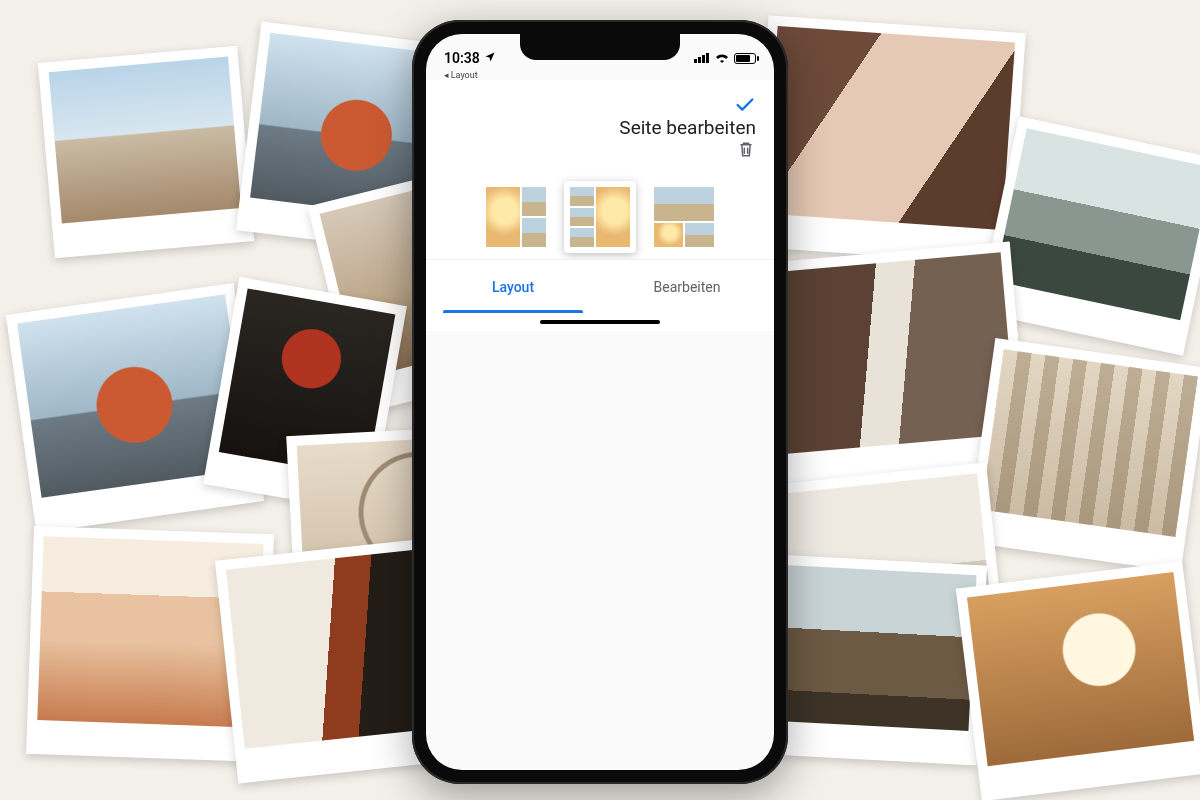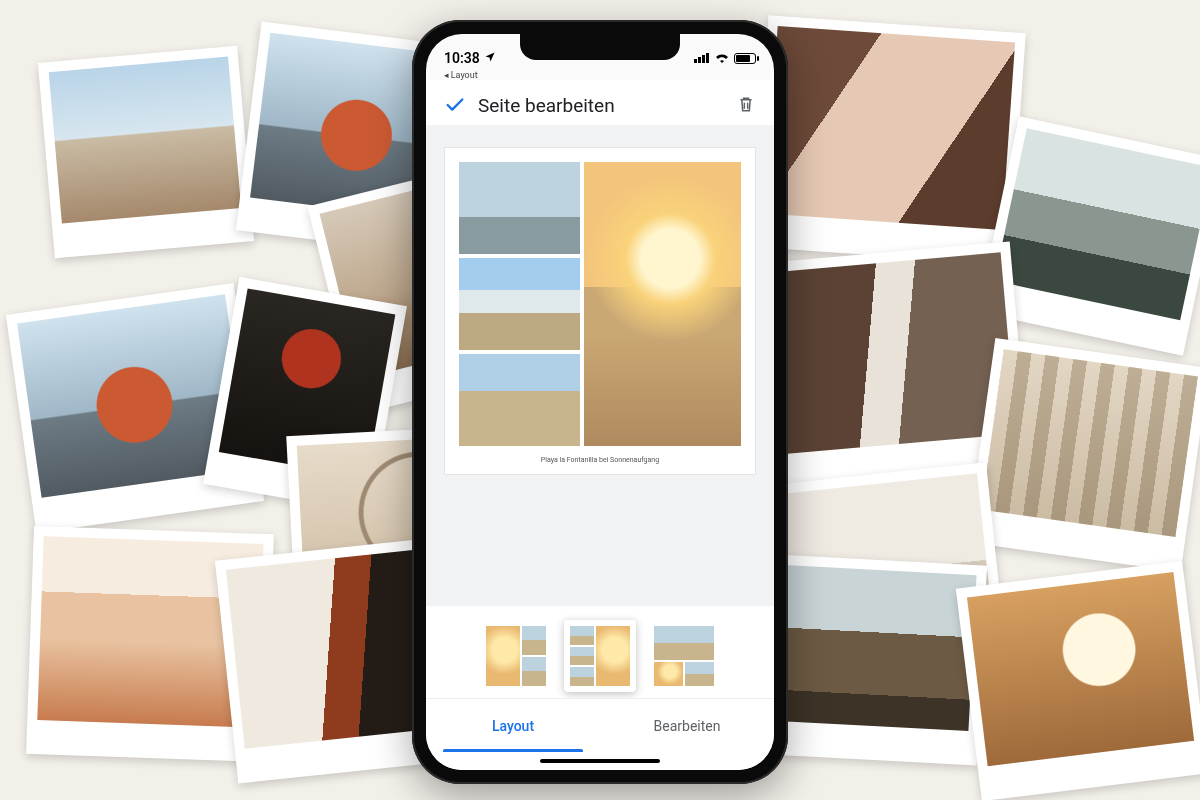--- a/index.html
+++ b/index.html
@@ -73,23 +73,24 @@
     linear-gradient(#000,#000) 0 6px/3px 4px no-repeat,
     linear-gradient(#000,#000) 4px 4px/3px 6px no-repeat,
     linear-gradient(#000,#000) 8px 2px/3px 8px no-repeat,
     linear-gradient(#000,#000) 12px 0/3px 10px no-repeat; }
   .icon-batt { width: 22px; height: 11px; border: 1.5px solid #000; border-radius: 3px; position: relative; }
   .icon-batt::after { content: ""; position: absolute; right: -4px; top: 2px; width: 2px; height: 5px; background: #000; border-radius: 1px; }
   .icon-batt::before { content: ""; position: absolute; left: 1px; top: 1px; bottom: 1px; width: 70%; background: #000; border-radius: 1px; }
 
   
   .appheader {
-    display: flex; align-items: flex-start; gap: 12px;
+    display: flex; align-items: flex-end; gap: 0;
     padding: 14px 18px 8px 18px;
     background: #fff;
+    flex-direction: column;
   }
   .appheader .title { font-size: 19px; color: #202124; flex: 1; }
   .check-icon svg, .trash-icon svg { display: block; }
 
   
   .canvas-wrap {
     flex: 1; background: #f2f3f4; padding: 22px 18px 10px 18px;
     display: flex; align-items: flex-start; justify-content: center;
   }
   .page-card {
@@ -233,31 +234,20 @@
           </svg>
       </span>
       <span class="title">Seite bearbeiten</span>
       <span class="trash-icon">
         <svg width="20" height="20" viewBox="0 0 24 24">
             <path d="M6 7h12M9 7V5h6v2m-8 0l1 13h8l1-13M10 11v6m4-6v6" stroke="#5f6368" stroke-width="1.8" fill="none" stroke-linecap="round"></path>
           </svg>
       </span>
     </div>
 
-    <div class="canvas-wrap">
-      <div class="page-card">
-        <div class="collage">
-          <div class="cimg c1"></div>
-          <div class="cimg c2"></div>
-          <div class="cimg c3"></div>
-          <div class="cimg c4"></div>
-        </div>
-        <div class="caption">Playa la Fontanilla bei Sonnenaufgang</div>
-      </div>
-    </div>
 
     <div class="thumbs">
       <div class="thumb t-a">
         <div class="s1 sun"></div>
           <div class="sand"></div>
           <div class="sand"></div>
       </div>
       <div class="thumb t-b selected">
         <div class="sand"></div>
           <div class="s4 sun"></div>

